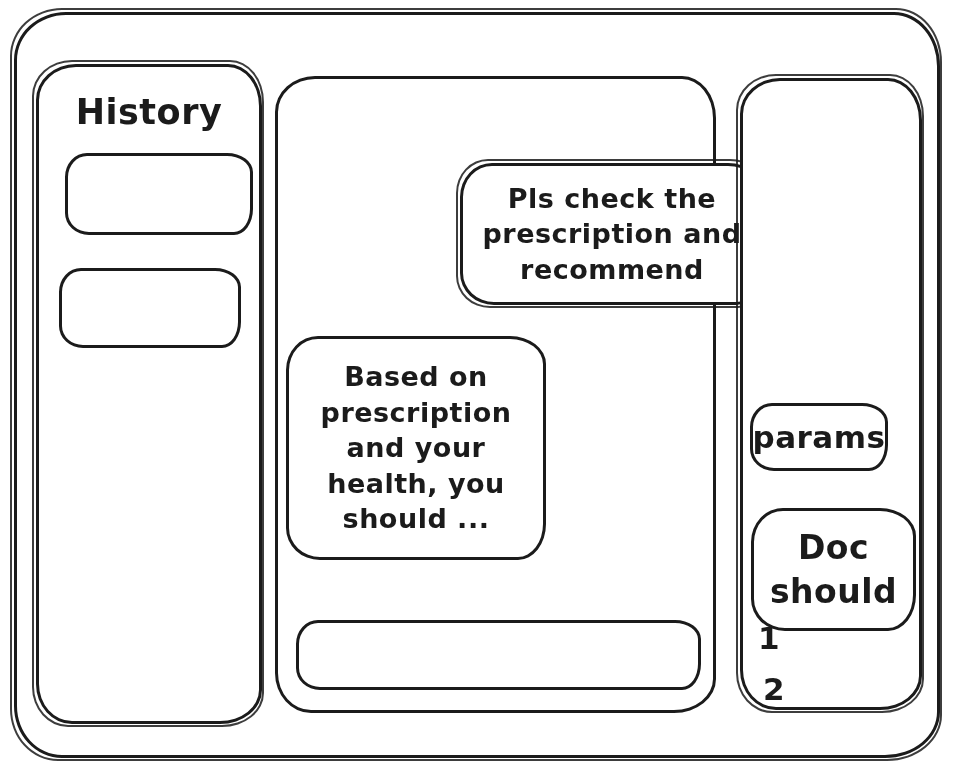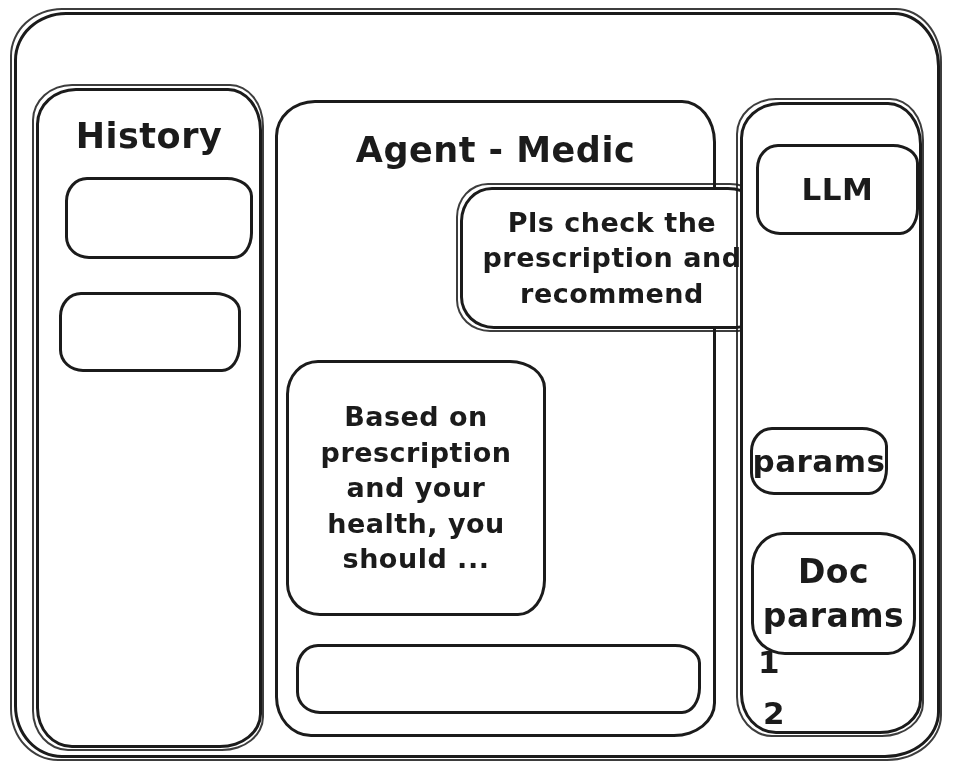--- a/index.html
+++ b/index.html
@@ -17,21 +17,21 @@
     overflow: hidden;
   }
   
   .sketch {
     position: absolute;
     border: 3px solid #1b1b1b;
     background: #ffffff;
     box-sizing: border-box;
   }
   .wobble-lg { border-radius: 52px 46px 55px 48px / 48px 54px 46px 52px; }
-  .wobble-md { border-radius: 40px 34px 42px 36px / 36px 42px 34px 40px; margin-top: 24px; }
+  .wobble-md { border-radius: 40px 34px 42px 36px / 36px 42px 34px 40px; }
   .wobble-sm { border-radius: 22px 26px 19px 24px / 24px 19px 26px 22px; }
   .wobble-bubble { border-radius: 32px 36px 28px 34px / 34px 28px 36px 32px; }
   
   .double::before {
     content: "";
     position: absolute;
     inset: -7px -5px -6px -7px;
     border: 2px solid #1b1b1b;
     border-radius: inherit;
     opacity: 0.85;
@@ -89,45 +89,41 @@
     <div class="panel-title hand" style="top:22px;">History</div>
     <div class="sketch wobble-sm history-box" style="left:26px; top:86px; width:188px; height:82px;">
       <span></span>
     </div>
     <div class="sketch wobble-sm history-box" style="left:20px; top:201px; width:182px; height:80px;">
       <span></span>
     </div>
   </div>
 
   <div class="sketch wobble-md" style="left:275px; top:76px; width:441px; height:637px;">
-    <div class="panel-title hand" style="top:24px;">Agent - Medic</div>
 
     <div class="sketch wobble-bubble double bubble hand" style="left:182px; top:84px; width:304px; height:142px;align-items:center;">
       <span>Pls check the prescription and recommend</span>
     </div>
 
-    <div class="sketch wobble-bubble bubble hand" style="left:8px; top:257px; width:260px; height:256px;">
+    <div class="sketch wobble-bubble bubble hand" style="left:8px; top:257px; width:260px; height:224px;">
       <span>Based on prescription and your health, you should ...</span>
     </div>
 
     <input id="chat-input" class="sketch wobble-sm" type="text" style="left: 18px; top: 541px; width: 405px; height: 70px;" placeholder="">
   </div>
 
   <div class="sketch wobble-md double" style="left:740px; top:78px; width:182px; height:632px;">
 
-    <div class="sketch wobble-sm tool-box hand" style="left:13px; top:39px; width:163px; height:91px;">
-      <span>LLM</span>
-    </div>
 
 
     <div class="sketch wobble-sm tool-box hand" style="left:7px; top:322px; width:138px; height:68px;">
       <span>params</span>
     </div>
 
     <div class="sketch wobble-bubble tool-box hand" style="left:8px; top:427px; width:165px; height:123px; font-size:33px; padding:0 22px;">
-      <span>Doc params</span>
+      <span>Doc should</span>
     </div>
 
     <div class="annot hand" style="left:15px; top:537px;">1</div>
     <div class="annot hand" style="left:20px; top:588px;">2</div>
   </div>
 
 </div>
 
 </body></html>

